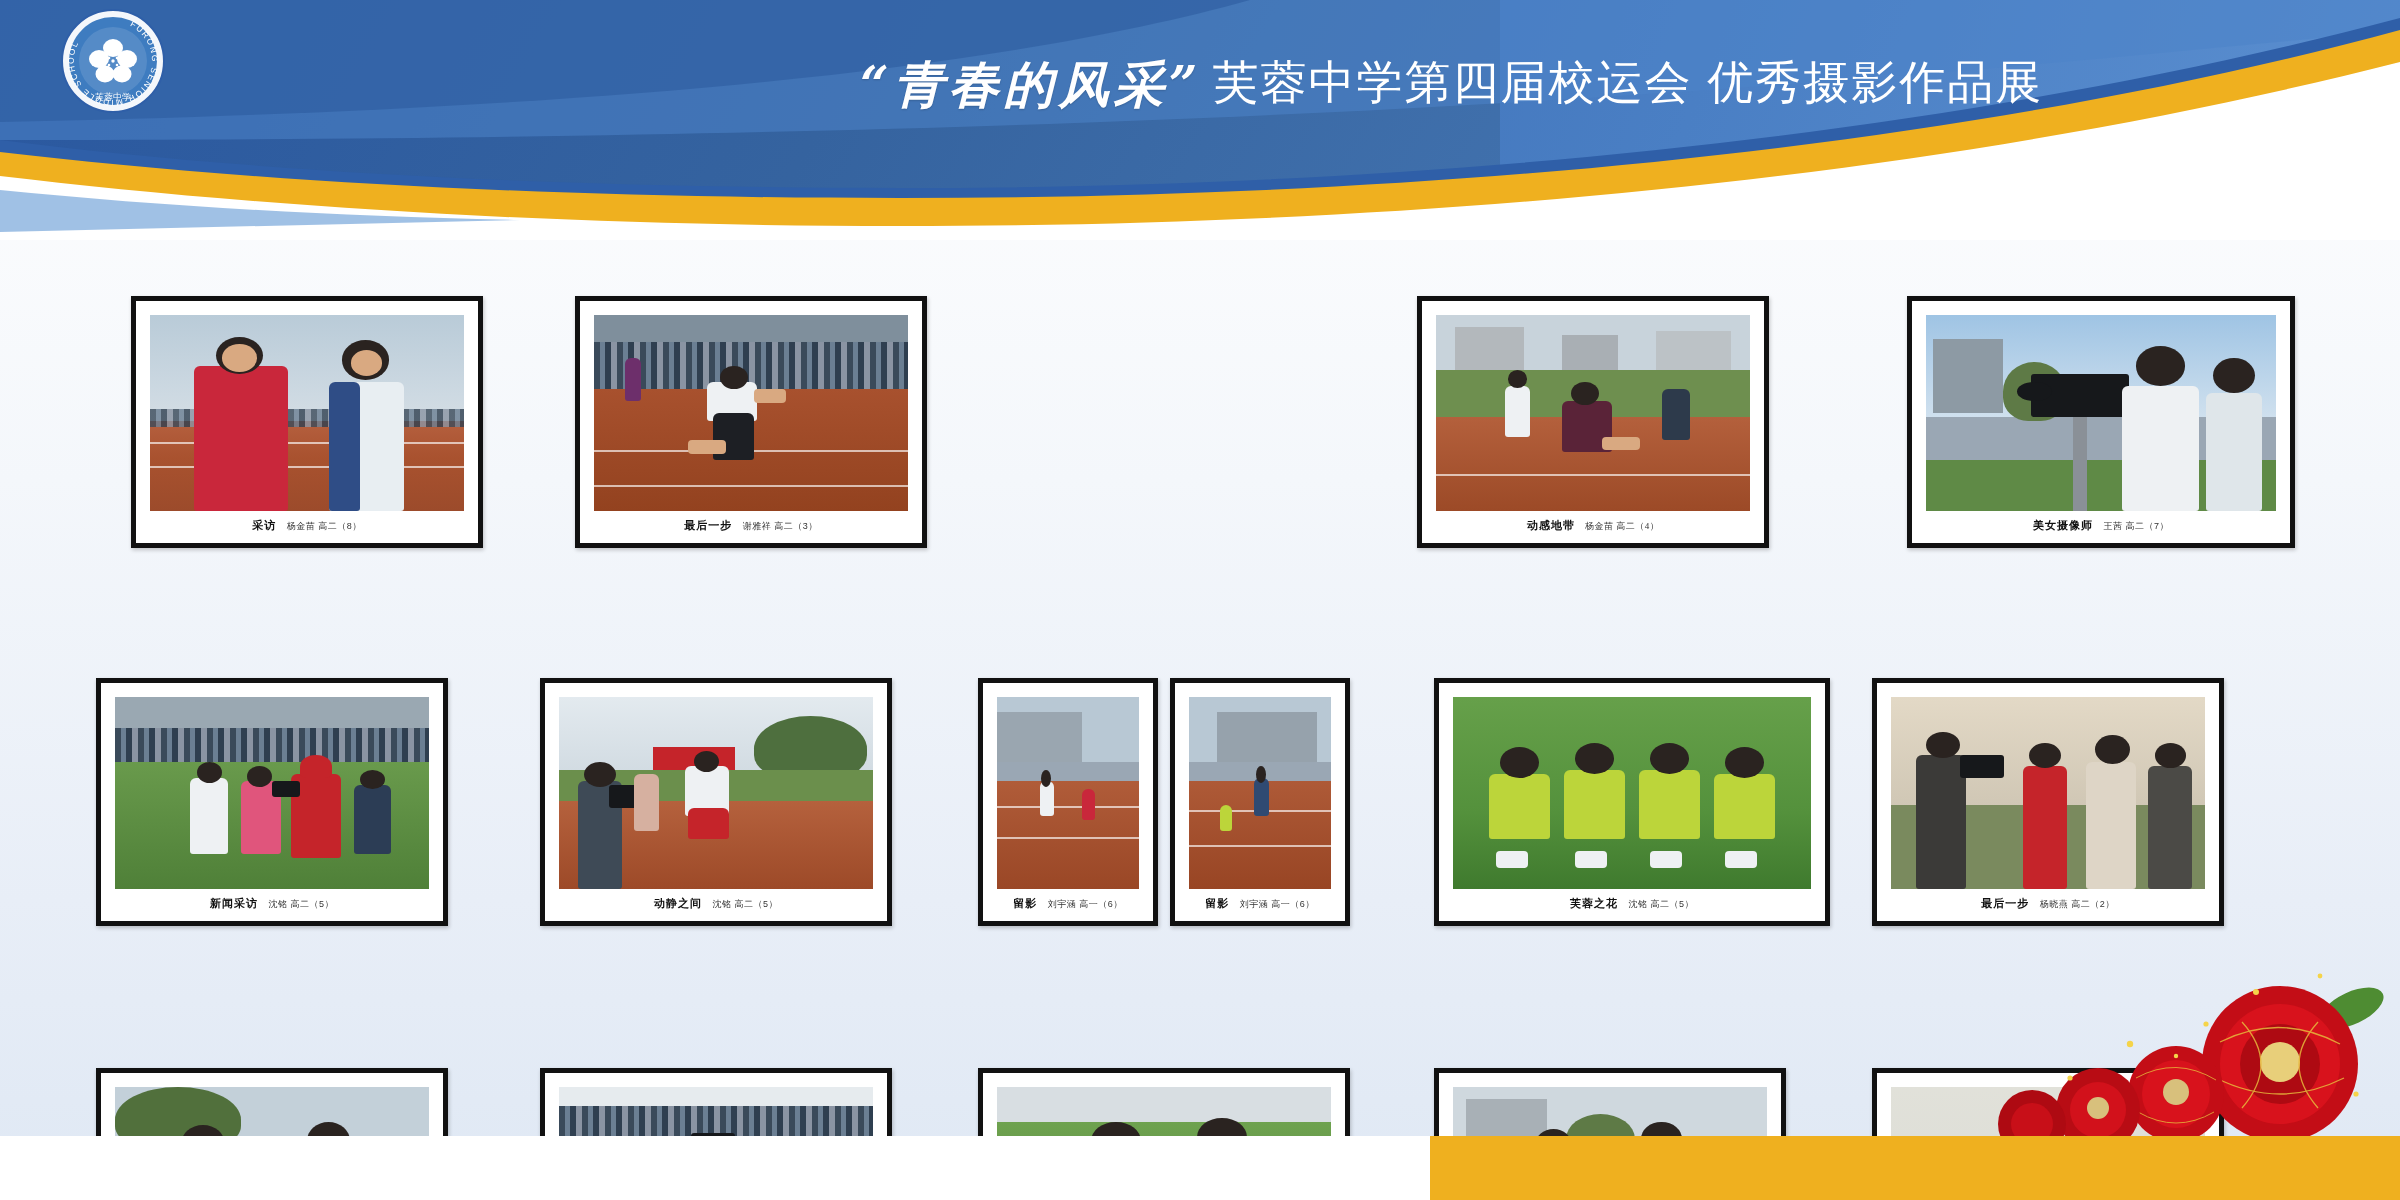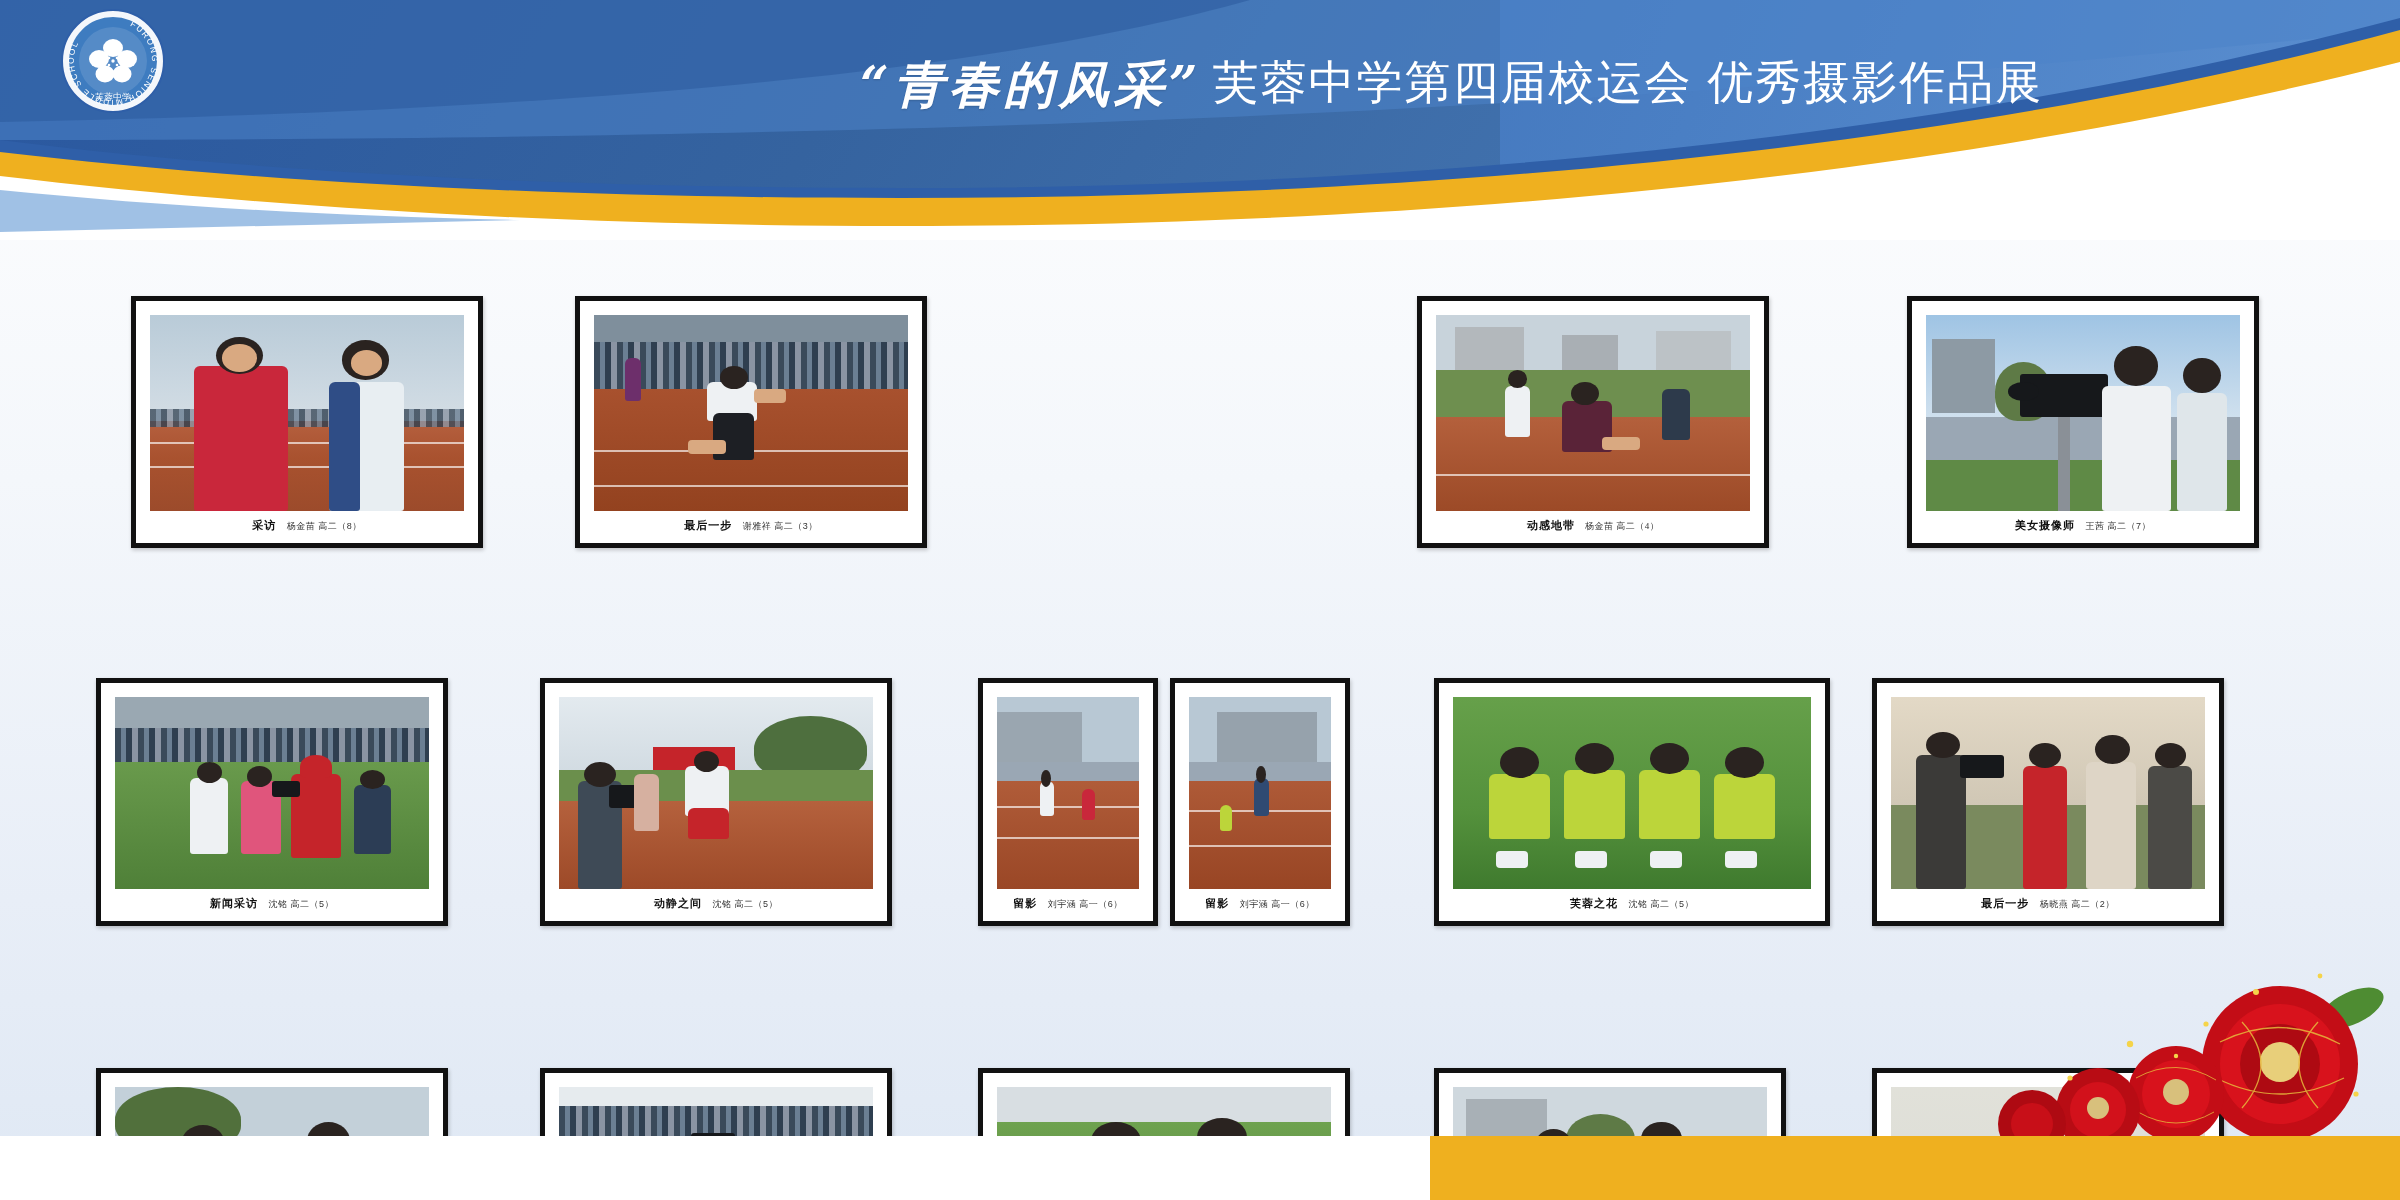--- a/index.html
+++ b/index.html
@@ -200,21 +200,21 @@
           <div class="pWhite" style="left:22%;top:36%;width:8%;height:26%"></div>
           <div class="head" style="left:23%;top:28%;width:6%;height:9%"></div>
           <div class="pRed" style="left:72%;top:38%;width:9%;height:26%;background:#2d3a4b"></div>
         </div>
         <div class="cap">
           <span class="t">动感地带</span>
           <span class="a">杨金苗 高二（4）</span>
         </div>
       </div>
 
-      <div class="frame" style="left:1872px;top:8px;width:352px;height:252px;">
+      <div class="frame" style="left:1872px;top:8px;width:388px;height:252px;">
         <div class="ph">
           <div class="sky" style="height:52%;background:linear-gradient(180deg,#9fc4e4,#cfe0ee)"></div>
           <div class="bldg" style="left:2%;top:12%;width:20%;height:38%;background:#8d9aa4"></div>
           <div class="tree" style="left:22%;top:24%;width:18%;height:30%"></div>
           <div class="grassB" style="height:26%;background:#5f8a46"></div>
           <div class="cam" style="left:30%;top:30%;width:28%;height:22%"></div>
           <div class="cam" style="left:26%;top:34%;width:10%;height:10%;border-radius:50%"></div>
           <div class="pole" style="left:42%;top:52%;width:4%;height:48%"></div>
           <div class="pWhite" style="left:56%;top:36%;width:22%;height:64%"></div>
           <div class="head" style="left:60%;top:16%;width:14%;height:20%"></div>

